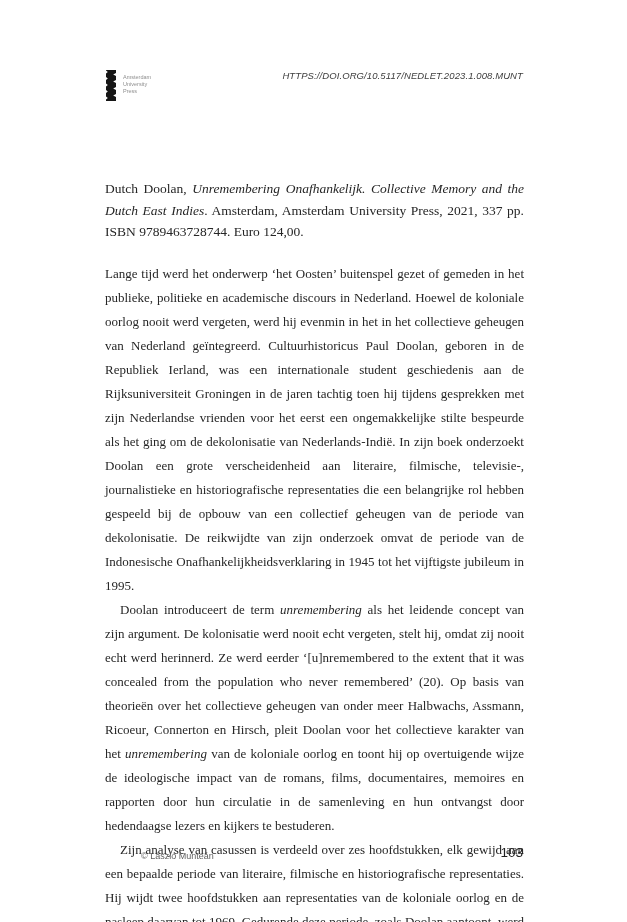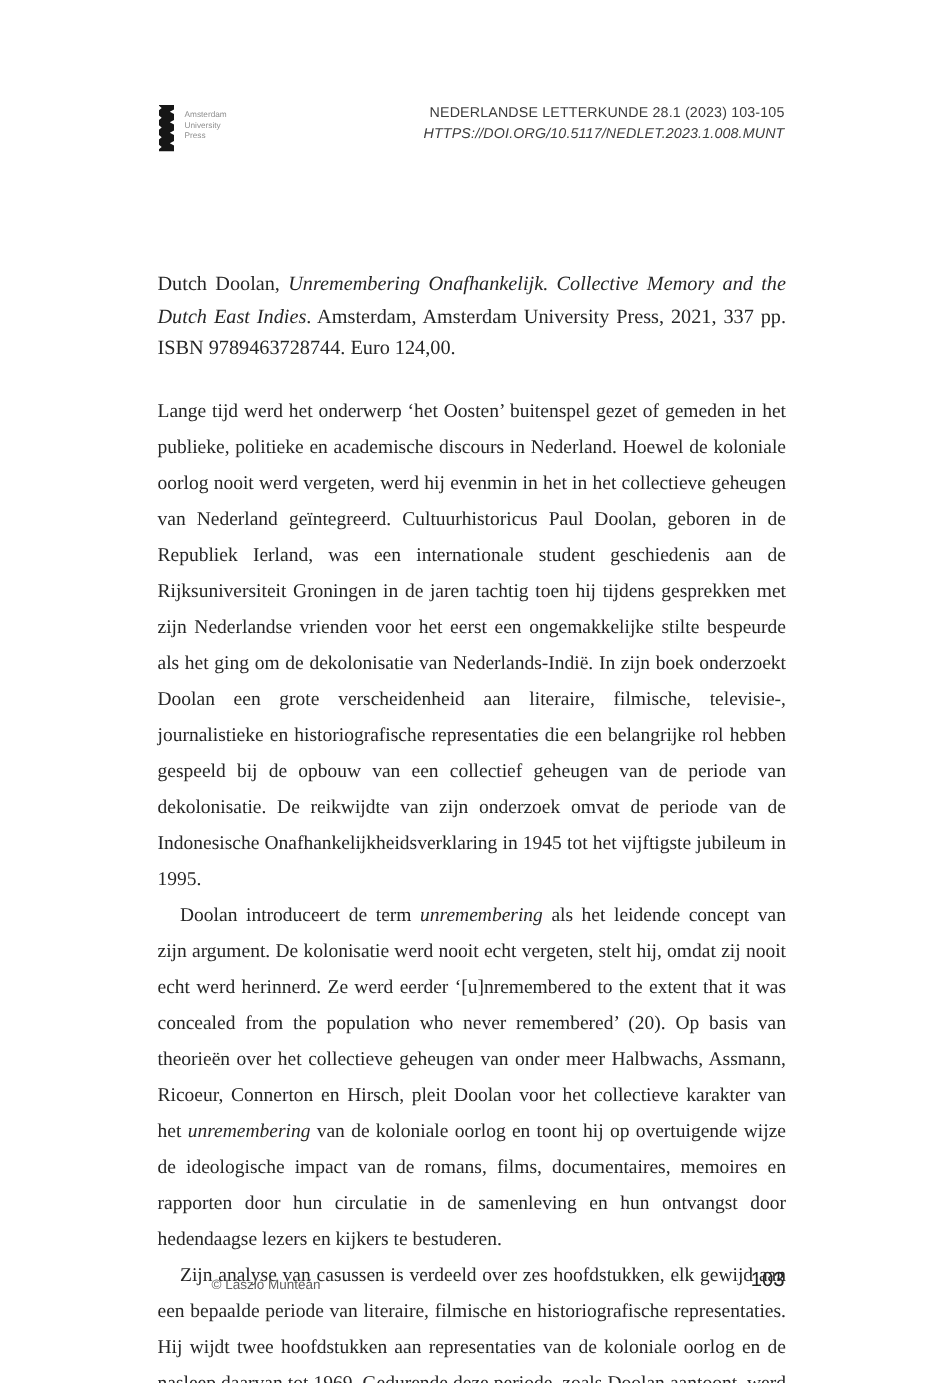--- a/index.html
+++ b/index.html
@@ -103,21 +103,20 @@
       </g>
     </svg>
     <div class="logo-text">
       <div>Amsterdam</div>
       <div>University</div>
       <div>Press</div>
     </div>
   </div>
 
   <div class="header-right">
-    <div>NEDERLANDSE LETTERKUNDE 28.1 (2023) 103-105</div>
     <div class="doi">HTTPS://DOI.ORG/10.5117/NEDLET.2023.1.008.MUNT</div>
   </div>
 
   <div class="citation"><span>Dutch Doolan, </span><em>Unremembering Onafhankelijk. Collective Memory and the Dutch East Indies</em><span>. Amsterdam, Amsterdam University Press, 2021, 337 pp. ISBN 9789463728744. Euro 124,00.</span></div>
 
   <div class="body-text">
       <p class="para"><span>Lange tijd werd het onderwerp ‘het Oosten’ buitenspel gezet of gemeden in het publieke, politieke en academische discours in Nederland. Hoewel de koloniale oorlog nooit werd vergeten, werd hij evenmin in het in het collectieve geheugen van Nederland geïntegreerd. Cultuurhistoricus Paul Doolan, geboren in de Republiek Ierland, was een internationale student geschiedenis aan de Rijksuniversiteit Groningen in de jaren tachtig toen hij tijdens gesprekken met zijn Nederlandse vrienden voor het eerst een ongemakkelijke stilte bespeurde als het ging om de dekolonisatie van Nederlands-Indië. In zijn boek onderzoekt Doolan een grote verscheiden­heid aan literaire, filmische, televisie-, journalistieke en historiografische representaties die een belangrijke rol hebben gespeeld bij de opbouw van een collectief geheugen van de periode van dekolonisatie. De reikwijdte van zijn onderzoek omvat de periode van de Indonesische Onafhankelijk­heidsverklaring in 1945 tot het vijftigste jubileum in 1995.</span></p>
       <p class="para indent"><span>Doolan introduceert de term </span><em>unremembering</em><span> als het leidende concept van zijn argument. De kolonisatie werd nooit echt vergeten, stelt hij, omdat zij nooit echt werd herinnerd. Ze werd eerder ‘[u]nremembered to the extent that it was concealed from the population who never remembered’ (20). Op basis van theorieën over het collectieve geheugen van onder meer Halbwachs, Assmann, Ricoeur, Connerton en Hirsch, pleit Doolan voor het collectieve karakter van het </span><em>unremembering</em><span> van de koloniale oorlog en toont hij op overtuigende wijze de ideologische impact van de romans, films, documen­taires, memoires en rapporten door hun circulatie in de samenleving en hun ontvangst door hedendaagse lezers en kijkers te bestuderen.</span></p>
       <p class="para indent"><span>Zijn analyse van casussen is verdeeld over zes hoofdstukken, elk gewijd aan een bepaalde periode van literaire, filmische en historiografische repre­sentaties. Hij wijdt twee hoofdstukken aan representaties van de koloniale oorlog en de nasleep daarvan tot 1969. Gedurende deze periode, zoals Doolan aantoont, werd het publieke debat in Nederland gedomineerd door de rol van het land als slachtoffer van Nazi-Duitsland in de Tweede Wereldoorlog. Te midden van de fysieke, economische en sociale wederopbouw van het</span></p>
     </div>

